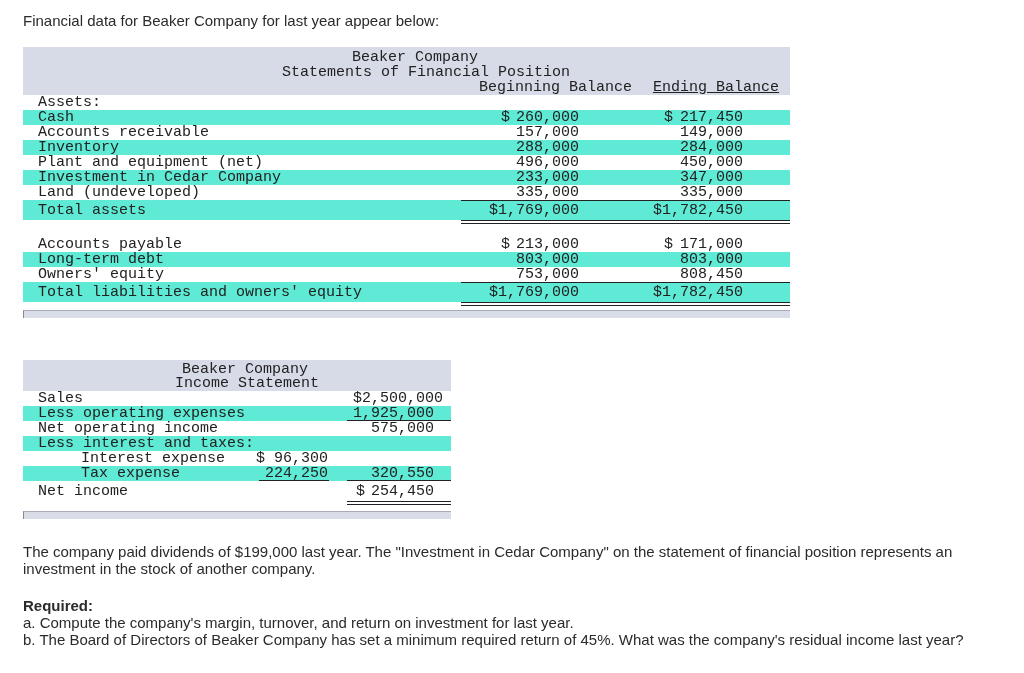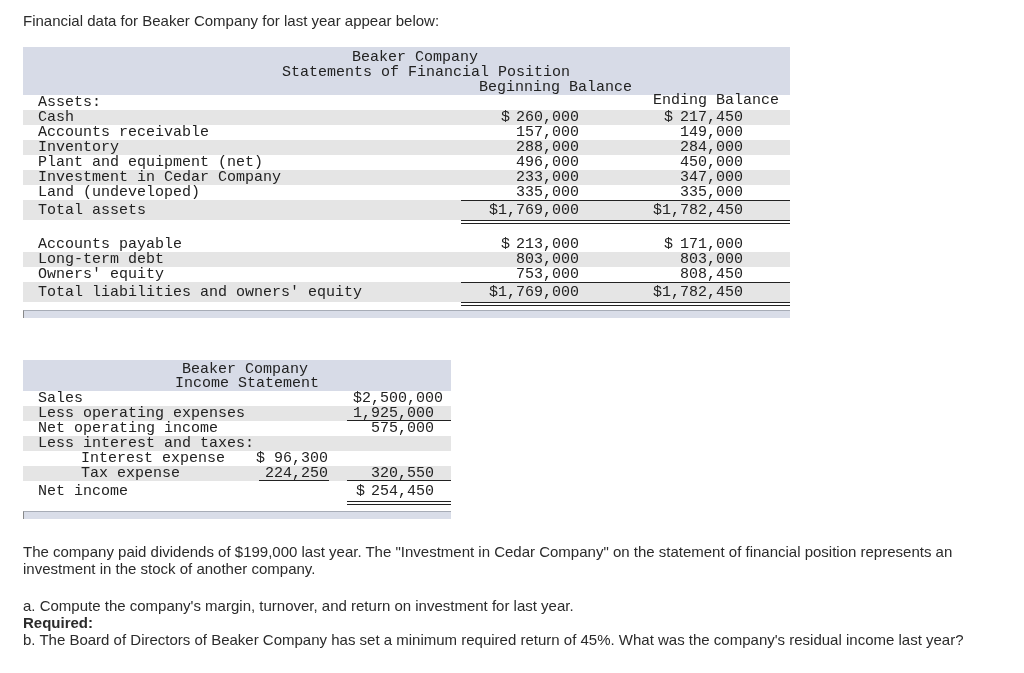--- a/index.html
+++ b/index.html
@@ -43,28 +43,28 @@
     .sfp .hdr .t1 {
       position: absolute; left: 329px; top: 2px; white-space: pre;
     }
     .sfp .hdr .t2 {
       position: absolute; left: 259px; top: 17px; white-space: pre;
     }
     .sfp .hdr .c1 {
       position: absolute; left: 456px; top: 32px; white-space: pre;
     }
     .sfp .hdr .c2 {
-      position: absolute; left: 630px; top: 45px; white-space: pre;
+      position: absolute; left: 630px; top: 32px; white-space: pre; text-decoration: underline;
     }
     .row {
       position: relative;
       height: 15px;
       line-height: 15px;
     }
-    .row.alt { background: #e5e5e5; }
+    .row.alt { background: #5eead4; }
     .row .lbl {
       position: absolute; left: 15px; top: 0; white-space: pre;
     }
     .row .lbl.ind { left: 30px; margin-left: 28px; }
     .row .v1, .row .v2 {
       position: absolute; top: 0; white-space: pre; text-align: right;
     }
     .sfp .row .v1 { left: 437px; width: 119px; }
     .sfp .row .v2 { left: 612px; width: 108px; }
     .sfp .row .d1 { position: absolute; left: 478px; top: 0; }
@@ -244,16 +244,16 @@
     <span class="v2" style="line-height:22px">254,450</span>
     <div class="dblr" style="top:20px"></div>
   </div>
   <div style="height:10px"></div>
   <div class="scroll-strip"></div>
 </div>
 
 <div class="para" style="top:543px;">The company paid dividends of $199,000 last year. The "Investment in Cedar Company" on the statement of financial position represents an investment in the stock of another company.</div>
 
 <div class="para" style="top:597px;">
+  <div><b>Required:</b></div>
   <div>a. Compute the company's margin, turnover, and return on investment for last year.</div>
-  <div><b>Required:</b></div>
   <div>b. The Board of Directors of Beaker Company has set a minimum required return of 45%. What was the company's residual income last year?</div>
 </div>
 
 </body></html>

